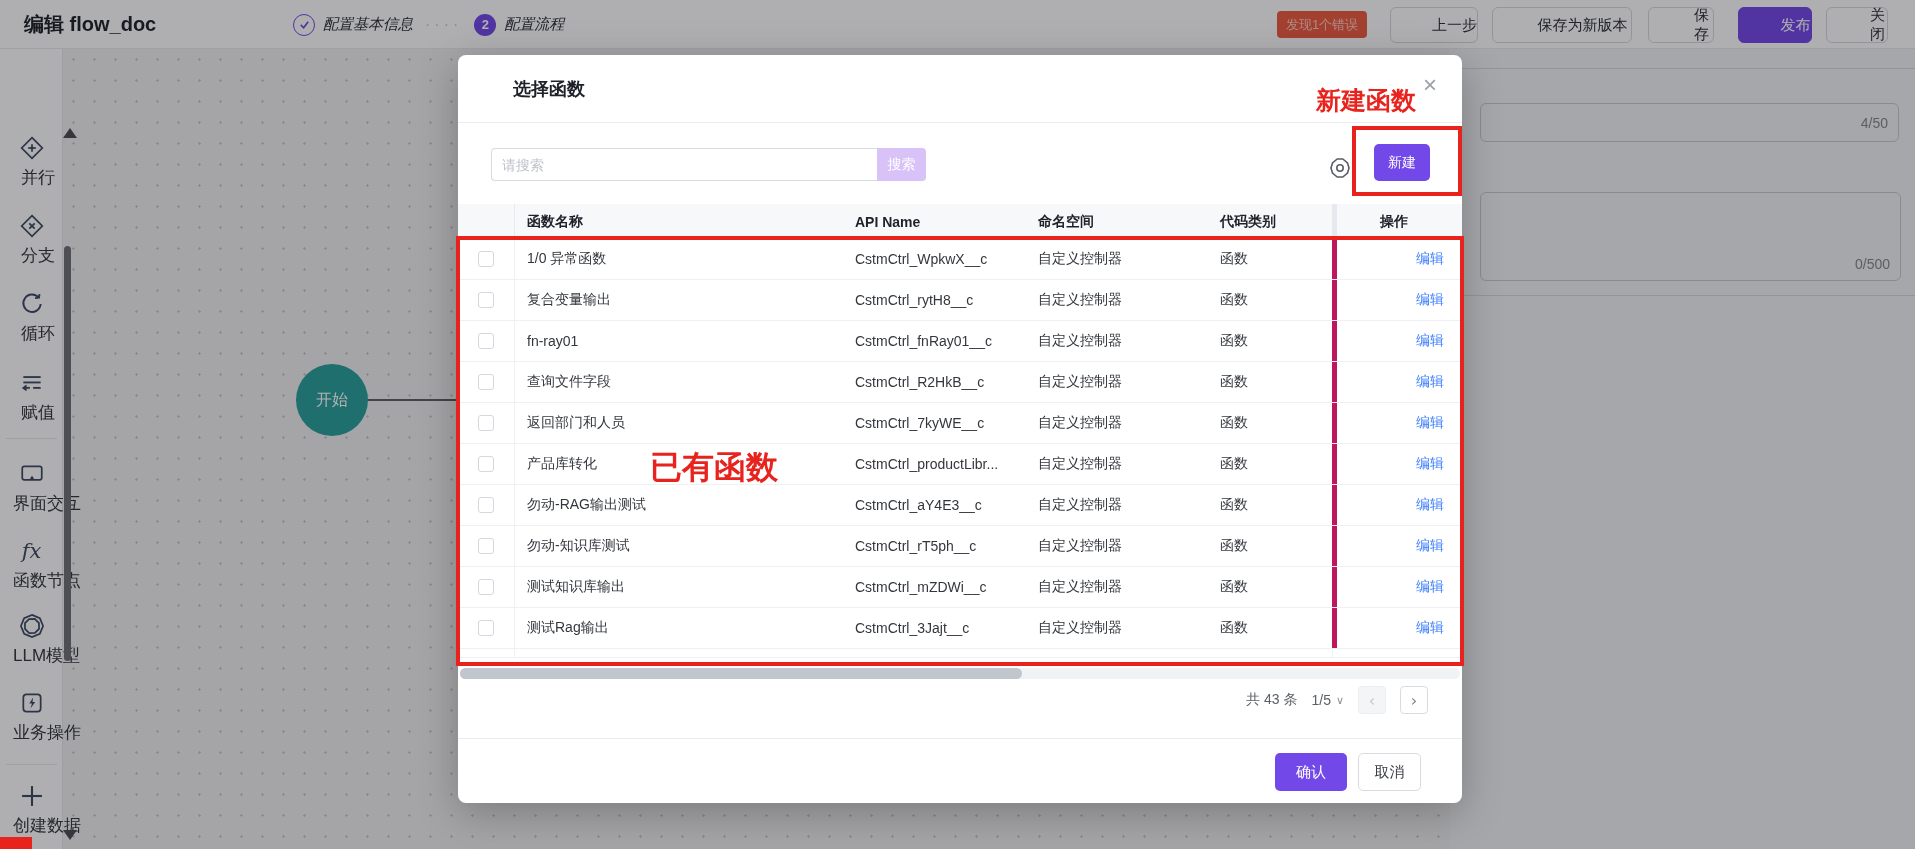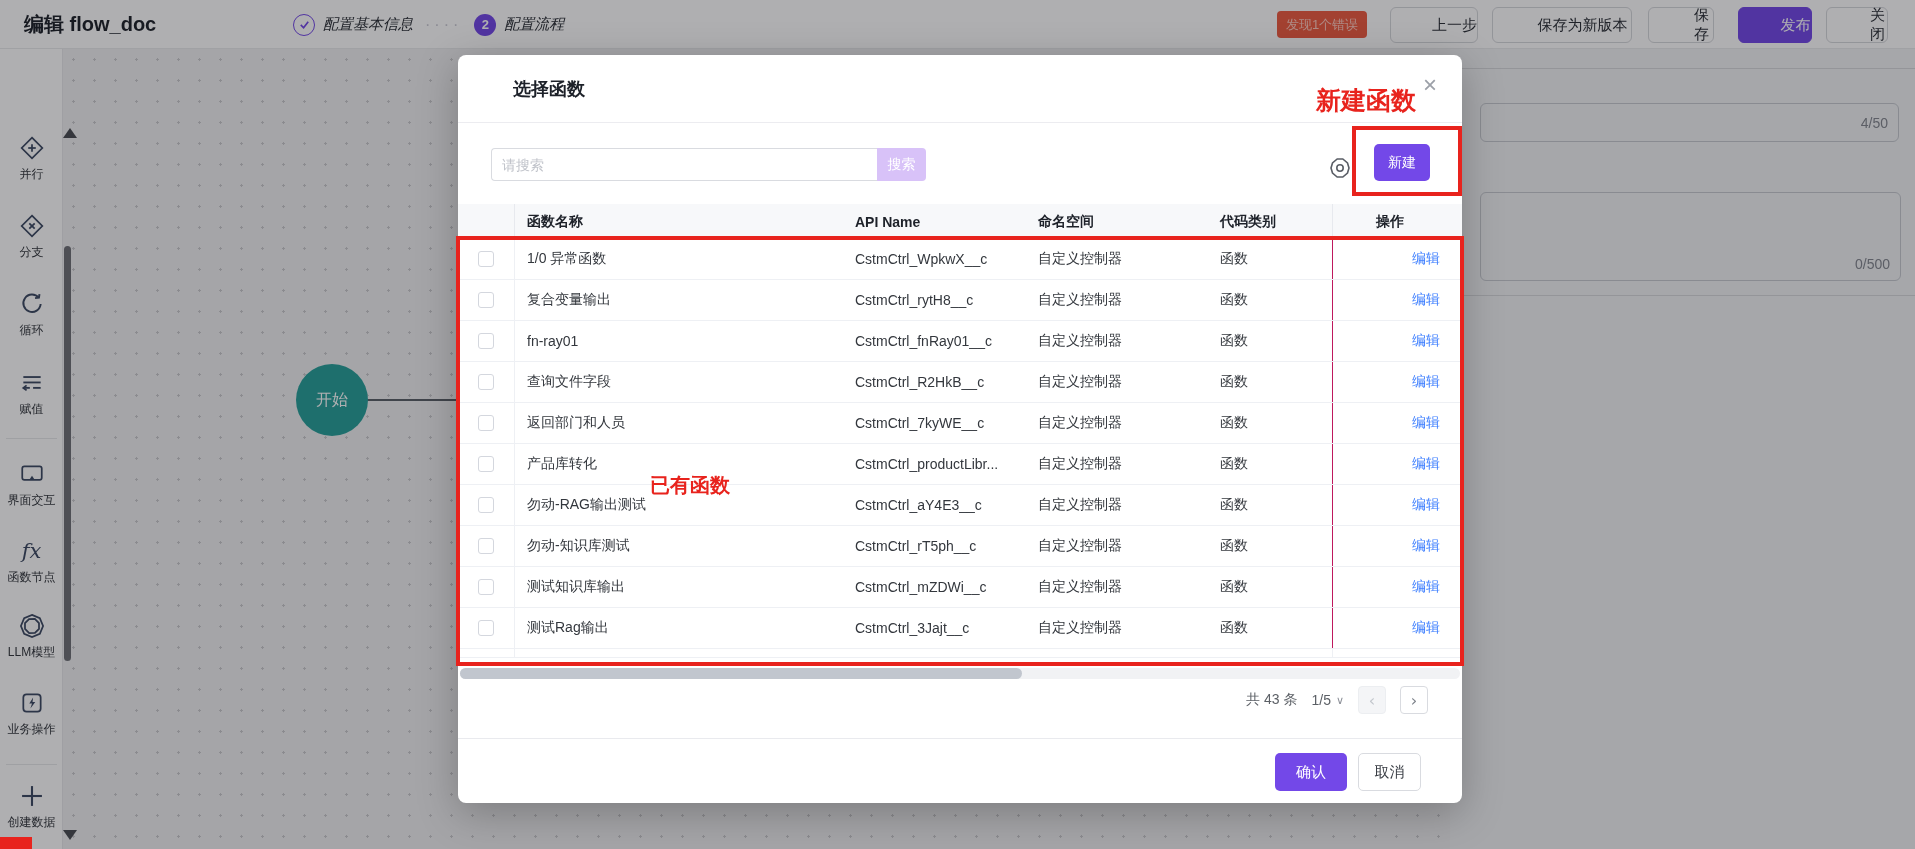--- a/index.html
+++ b/index.html
@@ -26,21 +26,21 @@
   .btn-savenew { left:1492px; width:140px; }
   .btn-save { left:1648px; width:66px; }
   .btn-publish { left:1738px; width:74px; }
   .btn-closeflow { left:1826px; width:62px; }
 
   
   .sidebar { position:absolute; left:0; top:49px; width:63px; height:800px; background:#ffffff;
     border-right:1px solid #e7e8ea; z-index:2; }
   .side-item { position:absolute; left:0; width:63px; text-align:center; }
   .side-icon { display:flex; align-items:center; justify-content:center; height:28px; color:#3d4a63; }
-  .side-label { font-size:12px; color:#33373d; margin-top:4px; white-space:nowrap; }
+  .side-label { font-size:17px; color:#33373d; margin-top:4px; white-space:nowrap;padding-left:13px; }
   .side-divider { position:absolute; left:6px; width:51px; height:1px; background:#e8e9eb; }
   .fx-glyph { font-family:"DejaVu Serif",serif; font-style:italic; font-size:21px; color:#3d4a63; }
   .side-scroll-thumb { position:absolute; left:64px; top:246px; width:7px; height:415px;
     background:#6f7177; border-radius:4px; z-index:2; }
   .scroll-arrow { position:absolute; left:63px; width:0; height:0; z-index:2;
     border-left:7px solid transparent; border-right:7px solid transparent; }
   .scroll-arrow.up { top:128px; border-bottom:10px solid #4a4d52; }
   .scroll-arrow.down { top:830px; border-top:10px solid #4a4d52; }
 
   
@@ -83,21 +83,21 @@
   .thead { position:absolute; left:0; top:149px; width:1004px; height:35px; background:#f7f8fa;
     display:flex; align-items:center; font-size:14px; font-weight:600; color:#1d2129; }
   .tbody { position:absolute; left:0; top:184px; width:1004px; }
   .trow { display:flex; align-items:center; height:41px; background:#fff; border-bottom:1px solid #eef0f4;
     font-size:14px; color:#33373d; }
   .c-check { width:57px; display:flex; justify-content:center; align-self:stretch; align-items:center; border-right:1px solid #eef0f4; }
   .c-name { width:340px; padding-left:12px; }
   .c-api  { width:183px; }
   .c-ns   { width:182px; }
   .c-type { width:112px; }
-  .c-act  { width:130px; padding-left:43px; align-self:stretch; display:flex; align-items:center; border-left:1px solid #be185d; }
+  .c-act  { width:130px; padding-left:43px; align-self:stretch; display:flex; align-items:center; border-left:5px solid #be185d; }
   .thead .c-check { border-right-color:#e7e9ee; } .thead .c-act { border-left-color:#e7e9ee; }
   .checkbox { width:16px; height:16px; border:1.5px solid #d4d7de; border-radius:3px; background:#fff; }
   .edit-link { color:#4080ff; text-decoration:none;margin-left:36px; }
   .partial-row { position:absolute; left:0; top:594px; width:1004px; height:9px; background:#fff;
     border-bottom:1px solid #eef0f4; }
   .partial-row .vline { position:absolute; top:0; width:1px; height:9px; background:#eef0f4; }
 
   
   .hscroll { position:absolute; left:2px; top:613px; width:1000px; height:11px; background:#f1f2f4; border-radius:6px; }
   .hscroll-thumb { position:absolute; left:0; top:0; width:562px; height:11px; background:#c1c6ce; border-radius:6px; }
@@ -119,21 +119,21 @@
   .cancel-btn { position:absolute; left:900px; top:698px; width:63px; height:38px; background:#fff;
     color:#3a3e45; font-size:15px; border:1px solid #d9dbe0; border-radius:5px; }
 
   
   .anno { position:absolute; z-index:40; pointer-events:none; }
   .anno-box { border:4px solid #e8231d; }
   .anno-table { left:456px; top:236px; width:1008px; height:430px; }
   .anno-new { left:1352px; top:126px; width:110px; height:70px; }
   .anno-text { color:#e8231d; font-weight:800; }
   .anno-text-new { left:1316px; top:84px; font-size:25px; }
-  .anno-text-existing { left:650px; top:472px; font-size:20px; }
+  .anno-text-existing { left:650px; top:446px; font-size:32px; }
   .anno-blob { left:0; top:837px; width:32px; height:12px; background:#e8231d; }
 
   svg { display:block; }
 </style>
 </head>
 <body>
 
 <div class="stage">
 
   <div class="canvas">

